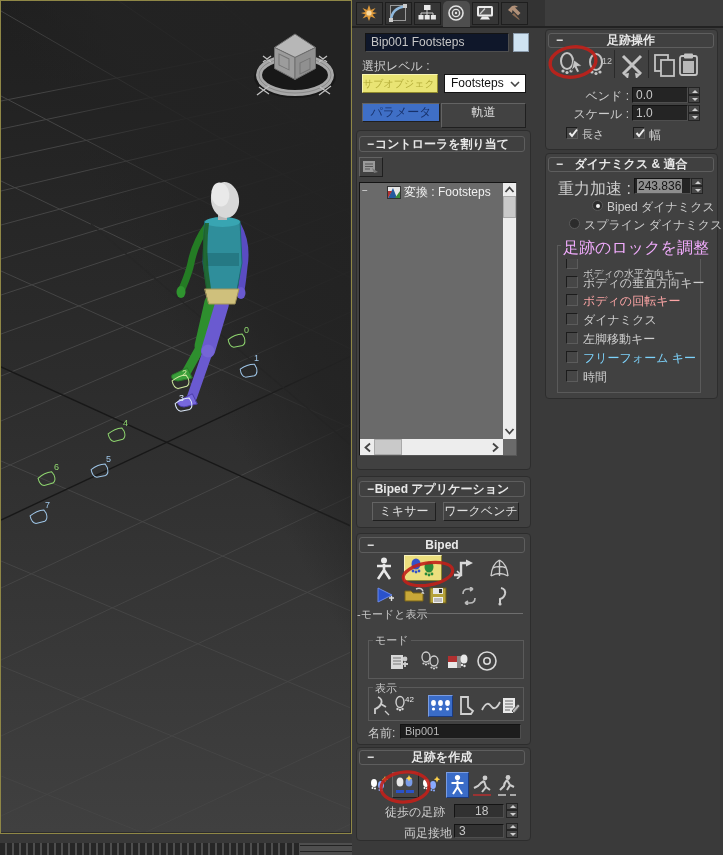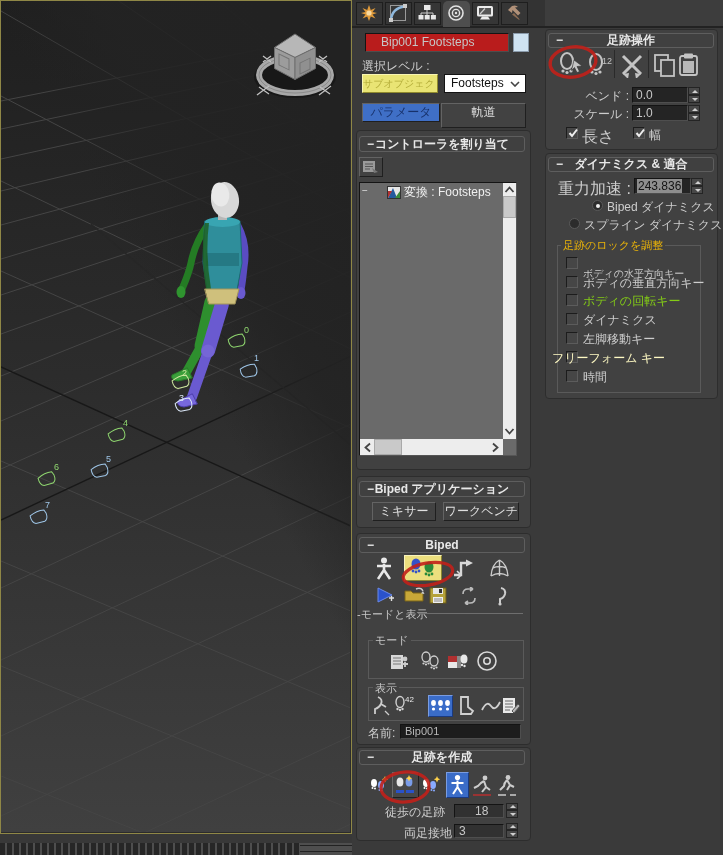--- a/index.html
+++ b/index.html
@@ -164,21 +164,21 @@
     <rect x="3" y="4" width="12" height="6.5" fill="#555555"></rect>
     <path d="M4,10 L9,4.5" stroke="#cccccc" stroke-width="1.2"></path>
     <path d="M6,12.5 L12,12.5 L14,15.5 L4,15.5 Z" fill="#ebebeb"></path>
   </svg>
 <div style="position:absolute;left:501px;top:2px;width:27px;height:23px;background:#363636;border:1px solid #1e1e1e;box-sizing:border-box"></div>
 <svg style="position:absolute;left:505px;top:4px;z-index:2" width="18" height="18" viewBox="0 0 18 18">
     <path d="M3,6 L7,2 Q11,0.5 13,3 L10,3.5 L15.5,9 L13,11.5 L7.5,6 L7,9 Z" fill="#b09078"></path>
     <path d="M9,9 L14,14.5 Q15.5,16.5 13.5,15.5 L7,10.5 Z" fill="#8a6a52"></path>
   </svg>
 <div style="position:absolute;left:352px;top:28px;width:371px;height:827px;background:#3a3a3a"></div>
-<div style="position:absolute;left:365px;top:33px;width:144px;height:19px;background:#b91c1c;border:1px solid;border-color:#141414 #4e4e4e #4e4e4e #141414;box-sizing:border-box;color:#c6c6c6;font-size:12px;line-height:17px;padding-left:15px;overflow:hidden;white-space:nowrap">Bip001 Footsteps</div>
+<div style="position:absolute;left:365px;top:33px;width:144px;height:19px;background:#0f172a;border:1px solid;border-color:#141414 #4e4e4e #4e4e4e #141414;box-sizing:border-box;color:#c6c6c6;font-size:12px;line-height:17px;padding-left:5px;overflow:hidden;white-space:nowrap">Bip001 Footsteps</div>
 <div style="position:absolute;left:513px;top:33px;width:16px;height:19px;background:#cfe3f2;border:1px solid #8a9aaa;box-sizing:border-box"></div>
 <div style="position:absolute;left:362px;top:58px;font-size:12px;color:#cdcdcd;white-space:nowrap;">選択レベル :</div>
 <div style="position:absolute;left:362px;top:74px;width:76px;height:19px;background:#e9e474;border:1px solid;border-color:#f8f5b2 #908a2e #908a2e #f8f5b2;box-sizing:border-box;color:#b5ae3a;font-size:10px;text-align:center;line-height:17px;overflow:hidden;white-space:nowrap">サブオブジェクト</div>
 <div style="position:absolute;left:444px;top:74px;width:82px;height:19px;background:#ffffff;border:1px solid #141414;box-sizing:border-box;color:#111;font-size:12px;line-height:17px;padding-left:6px">Footsteps<svg width="10" height="6" style="position:absolute;right:5px;top:6px">
       <path d="M1,1 L5,5 L9,1" stroke="#444" stroke-width="1.6" fill="none"></path>
     </svg></div>
 <div style="position:absolute;left:362px;top:103px;width:78px;height:19px;background:#3f6fc6;border:1px solid;border-color:#636363 #1f1f1f #1f1f1f #636363;box-sizing:border-box;color:#17316b;font-size:12px;text-align:center;line-height:17px;overflow:hidden;white-space:nowrap;">パラメータ</div>
 <div style="position:absolute;left:441px;top:103px;width:85px;height:25px;background:#424242;border:1px solid;border-color:#636363 #1f1f1f #1f1f1f #636363;box-sizing:border-box;color:#e0e0e0;font-size:12px;text-align:center;line-height:17px;overflow:hidden;white-space:nowrap;">軌道</div>
 <div style="position:absolute;left:356px;top:130px;width:175px;height:340px;background:#414141;border:1px solid #2d2d2d;border-radius:4px;box-sizing:border-box"></div>
 <div style="position:absolute;left:359px;top:136px;width:166px;height:16px;background:#404040;border:1px solid #5e5e5e;border-radius:3px;box-sizing:border-box;color:#e8e8e8;font-size:12px;font-weight:bold;text-align:center;line-height:14px">コントローラを割り当て<div style="position:absolute;left:7px;top:0;font-weight:bold">−</div></div>
@@ -209,21 +209,21 @@
 <svg style="position:absolute;left:387px;top:186px;z-index:2" width="14" height="13" viewBox="0 0 14 13">
     <rect x="0.5" y="0.5" width="13" height="12" fill="#e8e8e8" stroke="#333"></rect>
     <path d="M1,12 L6,2 L10,12 Z" fill="#265a9e"></path>
     <path d="M1,12 L5,5 L1,5 Z" fill="#b03030"></path>
     <path d="M8,12 L13,5 L13,12 Z" fill="#3a8a3a"></path>
   </svg>
 <div style="position:absolute;left:404px;top:184px;font-size:12px;color:#f0f0f0;white-space:nowrap;">変換 : Footsteps</div>
 <div style="position:absolute;left:356px;top:476px;width:175px;height:52px;background:#414141;border:1px solid #2d2d2d;border-radius:4px;box-sizing:border-box"></div>
 <div style="position:absolute;left:359px;top:481px;width:166px;height:16px;background:#404040;border:1px solid #5e5e5e;border-radius:3px;box-sizing:border-box;color:#e8e8e8;font-size:12px;font-weight:bold;text-align:center;line-height:14px">Biped アプリケーション<div style="position:absolute;left:7px;top:0;font-weight:bold">−</div></div>
 <div style="position:absolute;left:372px;top:502px;width:64px;height:19px;background:#424242;border:1px solid;border-color:#636363 #1f1f1f #1f1f1f #636363;box-sizing:border-box;color:#e0e0e0;font-size:12px;text-align:center;line-height:17px;overflow:hidden;white-space:nowrap;">ミキサー</div>
-<div style="position:absolute;left:443px;top:502px;width:76px;height:19px;background:#424242;border:1px solid;border-color:#636363 #1f1f1f #1f1f1f #636363;box-sizing:border-box;color:#e0e0e0;font-size:12px;text-align:right;line-height:17px;overflow:hidden;white-space:nowrap;">ワークベンチ</div>
+<div style="position:absolute;left:443px;top:502px;width:76px;height:19px;background:#424242;border:1px solid;border-color:#636363 #1f1f1f #1f1f1f #636363;box-sizing:border-box;color:#e0e0e0;font-size:12px;text-align:center;line-height:17px;overflow:hidden;white-space:nowrap;">ワークベンチ</div>
 <div style="position:absolute;left:356px;top:533px;width:175px;height:212px;background:#414141;border:1px solid #2d2d2d;border-radius:4px;box-sizing:border-box"></div>
 <div style="position:absolute;left:359px;top:537px;width:166px;height:16px;background:#404040;border:1px solid #5e5e5e;border-radius:3px;box-sizing:border-box;color:#e8e8e8;font-size:12px;font-weight:bold;text-align:center;line-height:14px">Biped<div style="position:absolute;left:7px;top:0;font-weight:bold">−</div></div>
 <svg style="position:absolute;left:374px;top:557px;z-index:2" width="20" height="23" viewBox="0 0 20 23">
     <circle cx="10" cy="3.5" r="3" fill="#e8e8e8"></circle>
     <path d="M10,7 L10,13 M3,9 L17,9 M10,13 L4,22 M10,13 L16,22" stroke="#e8e8e8" stroke-width="2.6" fill="none"></path>
   </svg>
 <div style="position:absolute;left:404px;top:555px;width:38px;height:26px;background:#ecdf7e;border:1px solid;border-color:#f8f3bb #8a8530 #8a8530 #f8f3bb;box-sizing:border-box"></div>
 <svg style="position:absolute;left:408px;top:558px;z-index:2" width="30" height="20" viewBox="0 0 30 20">
     <ellipse cx="8" cy="6" rx="4.5" ry="5.5" fill="#3552c8"></ellipse>
     <circle cx="5" cy="13" r="1.4" fill="#3552c8"></circle>
@@ -453,21 +453,21 @@
     </div>
     <div style="position:absolute;left:0;top:8px;width:12px;height:8px;background:#484848;border:1px solid #242424;box-sizing:border-box">
       <div style="position:absolute;left:3px;top:2px;width:0;height:0;border-left:3px solid transparent;border-right:3px solid transparent;border-top:3px solid #cfcfcf"></div>
     </div>
   </div>
 <div style="position:absolute;left:566px;top:127px;width:12px;height:12px;background:#464646;border:1px solid;border-color:#1c1c1c #5c5c5c #5c5c5c #1c1c1c;box-sizing:border-box">
     <svg width="12" height="14" style="position:absolute;left:0;top:-1px">
       <path d="M2.5 6 L5 9 L10 2.5" stroke="#efefef" stroke-width="2" fill="none"></path>
     </svg>
   </div>
-<div style="position:absolute;left:582px;top:127px;font-size:16px;color:#cdcdcd;white-space:nowrap;">長さ</div>
+<div style="position:absolute;left:582px;top:127px;font-size:11px;color:#cdcdcd;white-space:nowrap;">長さ</div>
 <div style="position:absolute;left:633px;top:127px;width:12px;height:12px;background:#464646;border:1px solid;border-color:#1c1c1c #5c5c5c #5c5c5c #1c1c1c;box-sizing:border-box">
     <svg width="12" height="14" style="position:absolute;left:0;top:-1px">
       <path d="M2.5 6 L5 9 L10 2.5" stroke="#efefef" stroke-width="2" fill="none"></path>
     </svg>
   </div>
 <div style="position:absolute;left:649px;top:127px;font-size:12px;color:#cdcdcd;white-space:nowrap;">幅</div>
 <div style="position:absolute;left:545px;top:153px;width:173px;height:246px;background:#414141;border:1px solid #2d2d2d;border-radius:4px;box-sizing:border-box"></div>
 <div style="position:absolute;left:548px;top:157px;width:166px;height:15px;background:#404040;border:1px solid #5e5e5e;border-radius:3px;box-sizing:border-box;color:#e8e8e8;font-size:12px;font-weight:bold;text-align:center;line-height:13px">ダイナミクス &amp; 適合<div style="position:absolute;left:7px;top:0;font-weight:bold">−</div></div>
 <div style="position:absolute;left:558px;top:179px;width:70px;font-size:16px;color:#cdcdcd;white-space:nowrap;text-align:right">重力加速 :</div>
 <div style="position:absolute;left:634px;top:178px;width:57px;height:16px;background:#242424;border:1px solid;border-color:#141414 #4e4e4e #4e4e4e #141414;box-sizing:border-box;color:#c8c8c8;font-size:12px;line-height:14px;padding-left:2px;overflow:hidden;white-space:nowrap"><span style="background:#8e8e8e;color:#141414;padding:0 1px">243.836</span></div>
@@ -479,26 +479,26 @@
       <div style="position:absolute;left:3px;top:2px;width:0;height:0;border-left:3px solid transparent;border-right:3px solid transparent;border-top:3px solid #cfcfcf"></div>
     </div>
   </div>
 <div style="position:absolute;left:592px;top:200px;width:11px;height:11px;border-radius:50%;background:#2c2c2c;border:1px solid #5a5a5a;box-sizing:border-box">
     <div style="position:absolute;left:3px;top:3px;width:4px;height:4px;border-radius:50%;background:#f0f0f0"></div>
   </div>
 <div style="position:absolute;left:607px;top:199px;font-size:12px;color:#cdcdcd;white-space:nowrap;">Biped ダイナミクス</div>
 <div style="position:absolute;left:569px;top:218px;width:11px;height:11px;border-radius:50%;background:#2c2c2c;border:1px solid #5a5a5a;box-sizing:border-box"></div>
 <div style="position:absolute;left:584px;top:217px;font-size:12px;color:#cdcdcd;white-space:nowrap;">スプライン ダイナミクス</div>
 <div style="position:absolute;left:557px;top:245px;width:144px;height:148px;border:1px solid #5a5a5a;box-sizing:border-box"></div>
-<div style="position:absolute;left:561px;top:238px;font-size:11px;color:#eab308;white-space:nowrap;background:#414141;padding:0 2px;z-index:2">足跡のロックを調整</div>
+<div style="position:absolute;left:561px;top:238px;font-size:16px;color:#f0abfc;white-space:nowrap;background:#414141;padding:0 2px;z-index:2">足跡のロックを調整</div>
 <div style="position:absolute;left:566px;top:257px;width:12px;height:12px;background:#464646;border:1px solid;border-color:#1c1c1c #5c5c5c #5c5c5c #1c1c1c;box-sizing:border-box"></div>
 <div style="position:absolute;left:583px;top:267px;font-size:10px;color:#cdcdcd;white-space:nowrap;">ボディの水平方向キー</div>
 <div style="position:absolute;left:566px;top:276px;width:12px;height:12px;background:#464646;border:1px solid;border-color:#1c1c1c #5c5c5c #5c5c5c #1c1c1c;box-sizing:border-box"></div>
 <div style="position:absolute;left:583px;top:275px;font-size:12px;color:#cdcdcd;white-space:nowrap;">ボディの垂直方向キー</div>
 <div style="position:absolute;left:566px;top:294px;width:12px;height:12px;background:#464646;border:1px solid;border-color:#1c1c1c #5c5c5c #5c5c5c #1c1c1c;box-sizing:border-box"></div>
-<div style="position:absolute;left:583px;top:293px;font-size:12px;color:#84cc16;white-space:nowrap;">ボディの回転キー</div>
+<div style="position:absolute;left:583px;top:293px;font-size:12px;color:#fca5a5;white-space:nowrap;">ボディの回転キー</div>
 <div style="position:absolute;left:566px;top:313px;width:12px;height:12px;background:#464646;border:1px solid;border-color:#1c1c1c #5c5c5c #5c5c5c #1c1c1c;box-sizing:border-box"></div>
 <div style="position:absolute;left:583px;top:312px;font-size:12px;color:#cdcdcd;white-space:nowrap;">ダイナミクス</div>
 <div style="position:absolute;left:566px;top:332px;width:12px;height:12px;background:#464646;border:1px solid;border-color:#1c1c1c #5c5c5c #5c5c5c #1c1c1c;box-sizing:border-box"></div>
 <div style="position:absolute;left:583px;top:331px;font-size:12px;color:#cdcdcd;white-space:nowrap;">左脚移動キー</div>
 <div style="position:absolute;left:566px;top:351px;width:12px;height:12px;background:#464646;border:1px solid;border-color:#1c1c1c #5c5c5c #5c5c5c #1c1c1c;box-sizing:border-box"></div>
-<div style="position:absolute;left:552px;top:350px;font-size:12px;color:#fef9c3;white-space:nowrap;">フリーフォーム キー</div>
+<div style="position:absolute;left:583px;top:350px;font-size:12px;color:#7dd3fc;white-space:nowrap;">フリーフォーム キー</div>
 <div style="position:absolute;left:566px;top:370px;width:12px;height:12px;background:#464646;border:1px solid;border-color:#1c1c1c #5c5c5c #5c5c5c #1c1c1c;box-sizing:border-box"></div>
 <div style="position:absolute;left:583px;top:369px;font-size:12px;color:#cdcdcd;white-space:nowrap;">時間</div>
 </body></html>

